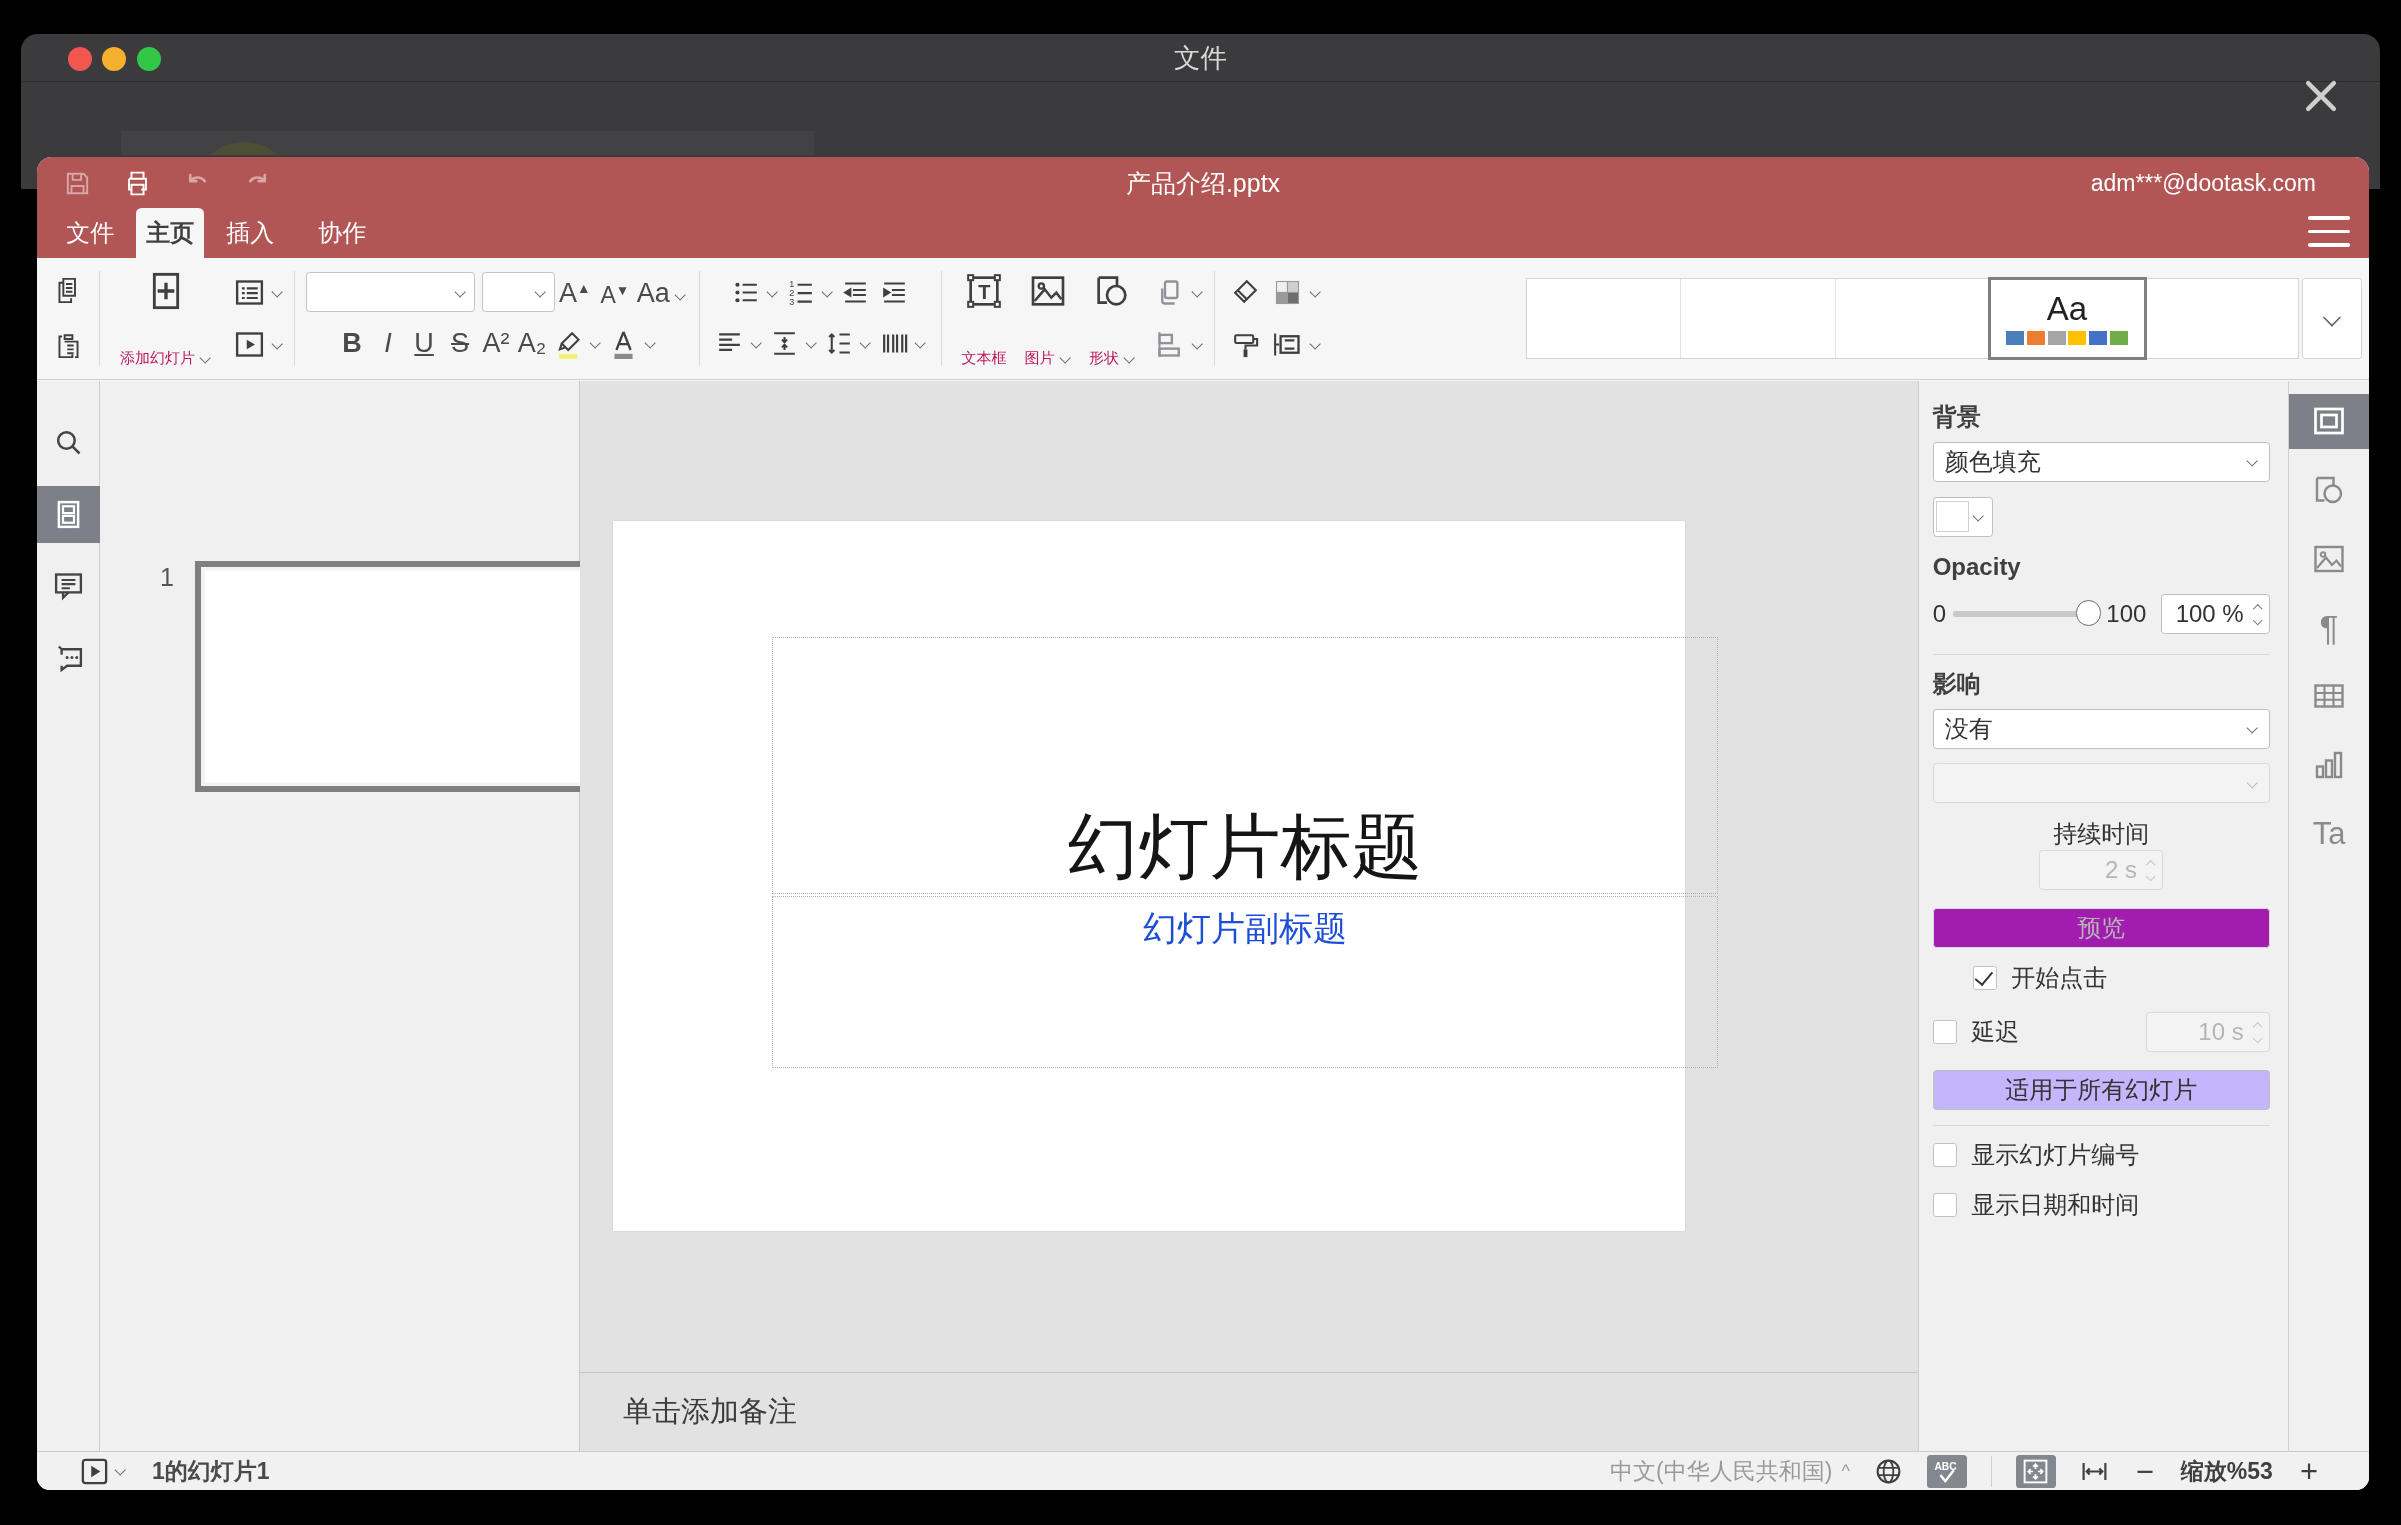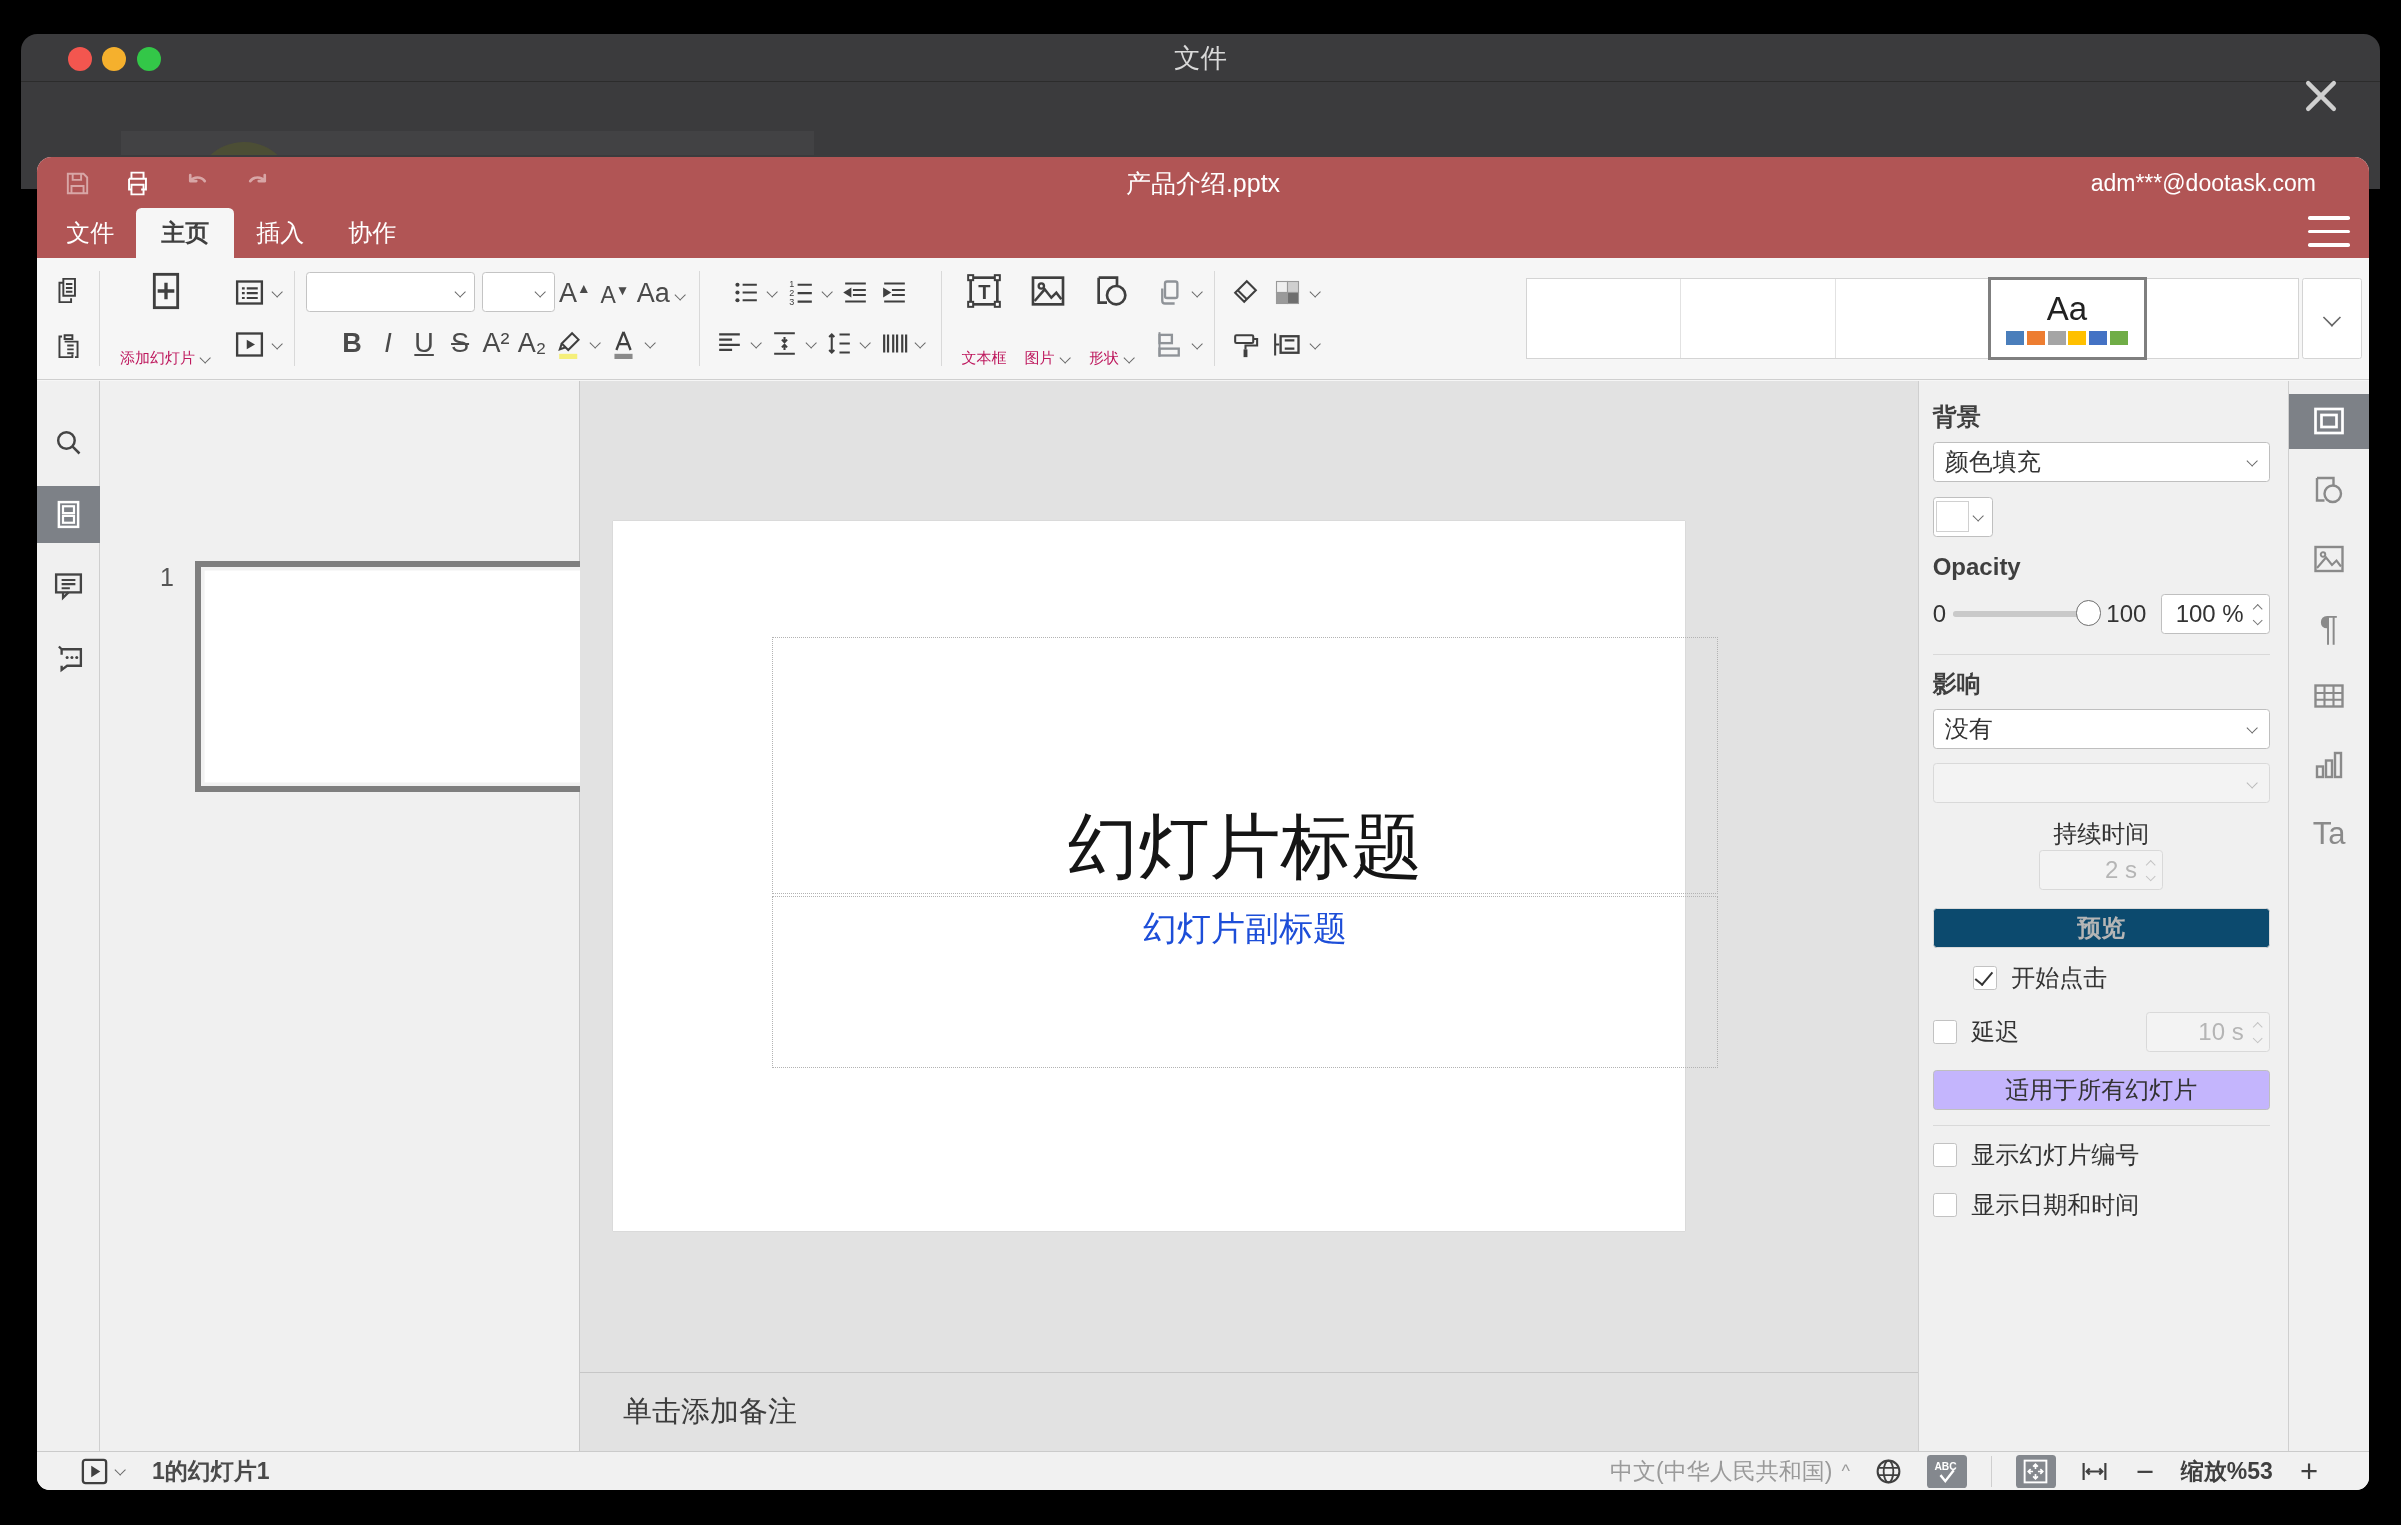--- a/index.html
+++ b/index.html
@@ -23,21 +23,21 @@
   #redhead{position:absolute;left:0;top:0;right:0;height:101px;background:#b15555;}
   #redrow{position:absolute;left:0;top:0;right:0;height:53px;display:flex;align-items:center;}
   .hbtn{width:40px;height:40px;display:flex;align-items:center;justify-content:center;margin-left:20px;cursor:pointer;}
   .hbtn svg{width:29px;height:29px;}
   .hwhite{color:#ffffff;} .hdim{color:#d8a6a6;}
   #doc-title{position:absolute;left:0;right:0;top:0;height:53px;display:flex;align-items:center;justify-content:center;
     color:#fff;font-size:25px;pointer-events:none;}
   #user-email{position:absolute;right:53px;top:0;height:53px;display:flex;align-items:center;color:#fff;font-size:23px;}
   #tabsrow{position:absolute;left:0;bottom:0;right:0;height:50px;display:flex;align-items:flex-end;}
   .tab{height:50px;display:flex;align-items:center;padding:0 22px;color:#fff;font-size:24px;cursor:pointer;}
-  .tab.active{background:#f6f6f6;color:#3f3f3f;border-radius:5.5px 5.5px 0 0;font-weight:600;padding:0 25px;}
+  .tab.active{background:#f6f6f6;color:#3f3f3f;border-radius:5.5px 5.5px 0 0;font-weight:600;padding:0 10px;}
   #hamburger{position:absolute;right:19px;bottom:11px;width:42px;height:31px;display:flex;flex-direction:column;justify-content:space-between;cursor:pointer;}
   #hamburger span{display:block;height:3.6px;background:#fff;border-radius:1.8px;}
   
   #toolbar{position:absolute;left:0;top:101px;right:0;height:122px;background:#f6f6f6;border-bottom:0.9px solid #cfcfcf;
     display:flex;align-items:stretch;padding:9px 0 9px 12.8px;}
   .tgroup{display:flex;align-items:center;}
   .tsep{width:0.9px;background:#d9d9d9;margin:3.6px 11px;}
   .col2{display:flex;flex-direction:column;justify-content:space-between;height:102px;padding:1.8px 0;}
   .trow{display:flex;align-items:center;height:47px;}
   .tbtn{display:flex;align-items:center;justify-content:center;min-width:36px;height:44px;cursor:pointer;border-radius:2.7px;padding:0 3.6px;}
@@ -95,21 +95,21 @@
   .spin .sval{margin-right:9px;}
   .spin.disabled{background:#f3f3f3;border-color:#d9d9d9;color:#b5b5b5;}
   .spin-arrows{display:flex;flex-direction:column;gap:5.5px;}
   .sarr{width:9px;height:9px;position:relative;}
   .sarr::before{content:"";position:absolute;left:0.9px;width:6.4px;height:6.4px;border-right:1.8px solid #777;border-bottom:1.8px solid #777;}
   .sarr.up::before{top:2.7px;transform:rotate(-135deg);}
   .sarr.dn::before{top:0;transform:rotate(45deg);}
   .spin.disabled .sarr::before{border-color:#c4c4c4;}
   .pdivider{height:0.9px;background:#d9d9d9;margin:5.5px 0 12.8px;}
   .pbutton{height:40px;border:0.9px solid #bfbfbf;border-radius:3.6px;background:#c4b5fd;display:flex;align-items:center;justify-content:center;cursor:pointer;margin-bottom:14.6px;}
-  .pbutton.disabled{background:#0c4a6e;border-color:#dadada;color:#b5b5b5;cursor:default;font-weight:bold;}
+  .pbutton.disabled{background:#a21caf;border-color:#dadada;color:#b5b5b5;cursor:default;}
   .cbrow{display:flex;align-items:center;margin:0 0 18px;}
   .cbx{width:24px;height:24px;background:#fff;border:0.9px solid #c2c2c2;border-radius:2.7px;margin-right:14.6px;position:relative;cursor:pointer;flex:0 0 auto;}
   .cbx.checked::after{content:"";position:absolute;left:5.5px;top:0.9px;width:8.2px;height:14.6px;border-right:2.7px solid #333;border-bottom:2.7px solid #333;transform:rotate(40deg);}
   .flexspace{flex:1;}
   
   #rightrail{width:81px;background:#f0f0f0;border-left:0.9px solid #cfcfcf;display:flex;flex-direction:column;align-items:center;padding-top:12.8px;}
   .rritem{width:81px;height:55px;display:flex;align-items:center;justify-content:center;color:#8a8a8a;cursor:pointer;margin-bottom:13.7px;}
   .rritem svg{width:36px;height:36px;}
   .rritem.sel{background:#7d8187;color:#fff;}
   .rrglyph{font-size:35px;color:#8a8a8a;line-height:1;}

